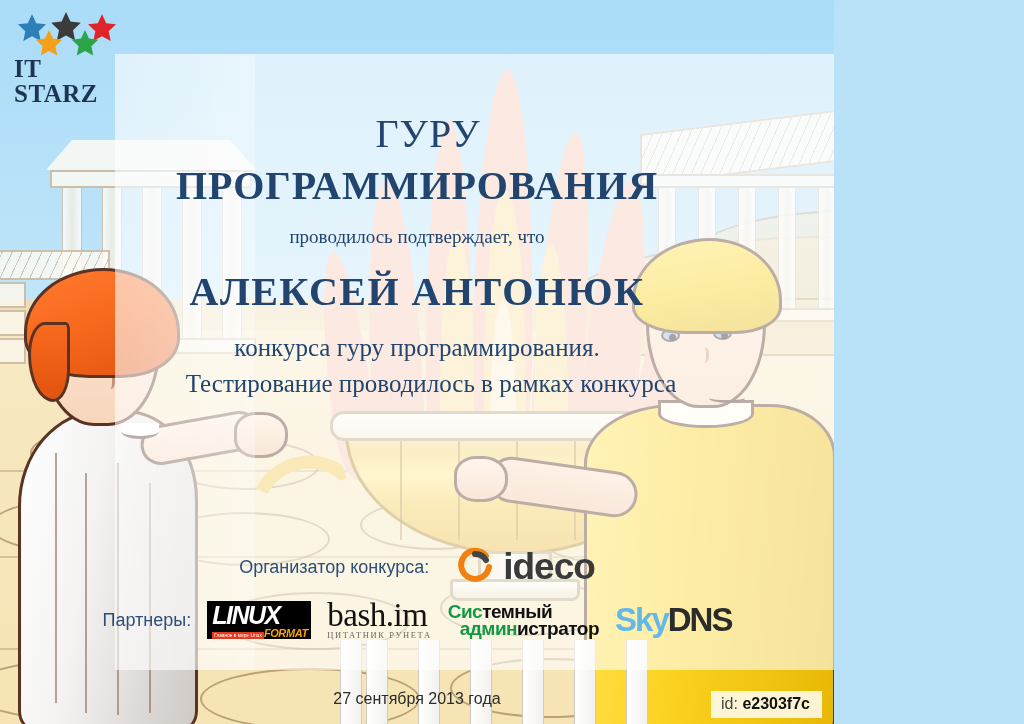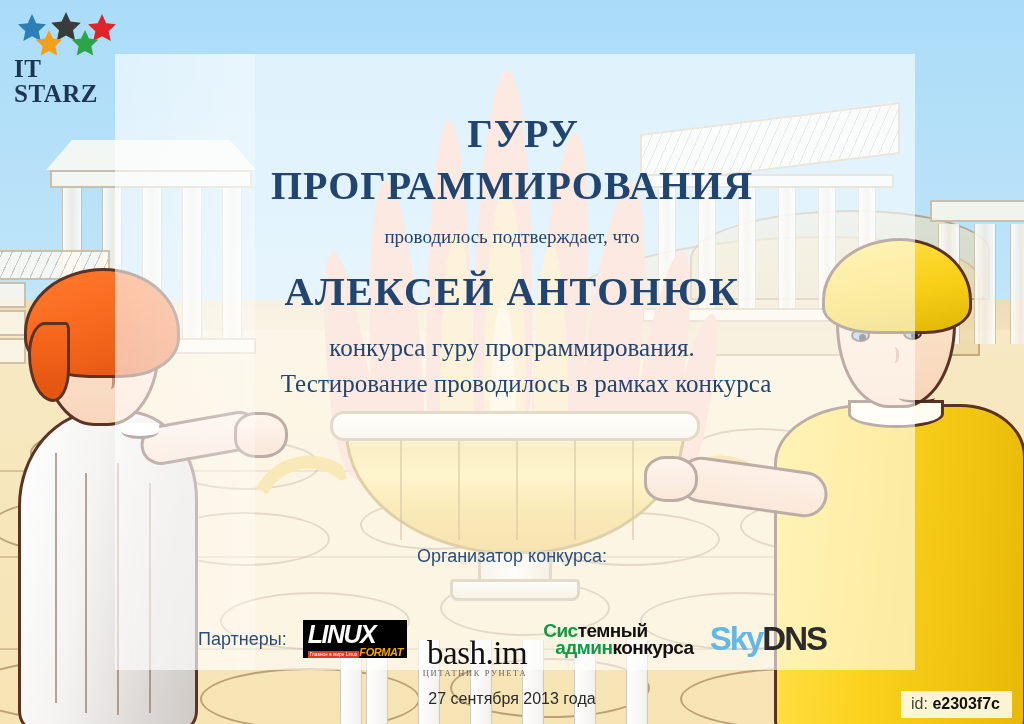--- a/index.html
+++ b/index.html
@@ -4,21 +4,21 @@
 <style>
   * { box-sizing: border-box; margin: 0; padding: 0; }
   body {
     width: 1024px; height: 724px;
     font-family: "Liberation Sans", sans-serif;
     overflow: hidden;
     background: #b9e1f8;
   }
   #cert {
     position: relative;
-    width: 1024px; height: 724px;
+    width: 834px; height: 724px;
     overflow: hidden;
     background: linear-gradient(#aadcf8 0%, #bee4f9 38%, #cfecfb 55%, #d8effc 62%, #d8effc 100%);
   }
 
   
   .scene { position: absolute; inset: 0; }
 
   
   .ground {
     position: absolute; left: 0; right: 0; top: 330px; bottom: 0;
@@ -245,21 +245,21 @@
     color: #1d3552; margin-top: 2px; line-height: 1;
   }
 
   
   .content { position: absolute; inset: 0; z-index: 30; }
   .txt {
     position: absolute; left: 0; right: 0; text-align: center;
     font-family: "Liberation Serif", serif;
     color: #21456f;
   }
-  .title1 { top: 110px; font-size: 40px; font-weight: bold; letter-spacing: 1px; padding-left: 22px; }
+  .title1 { top: 110px; font-size: 40px; font-weight: normal; letter-spacing: 1px; padding-left: 22px; }
   .title2 { top: 162px; font-size: 40px; font-weight: bold; letter-spacing: 1px; }
   .sub1   { top: 226px; font-size: 19px; }
   .name   { top: 268px; font-size: 40px; font-weight: bold; letter-spacing: 1.5px; }
   .body1  { top: 334px; font-size: 25px; }
   .body2  { top: 370px; font-size: 25px; margin-left: 28px; }
   .body3  { top: 406px; font-size: 25px; }
   .date   { top: 690px; font-size: 16px; color: #2a2a2a; font-family: "Liberation Sans", sans-serif; }
 
   
   .row-org {
@@ -298,21 +298,21 @@
     background: #e03a1f; color: #fff; font-size: 4.6px;
     padding: 1px 2px; letter-spacing: .1px; white-space: nowrap;
     font-family: "Liberation Sans", sans-serif;
   }
   .lf-format {
     color: #f7a400; font-weight: bold; font-size: 11px; font-style: italic;
     letter-spacing: -.4px; font-family: "Liberation Sans", sans-serif;
   }
 
   
-  .bash { text-align: right; margin-top: 38px; }
+  .bash { text-align: left; }
   .bash-main {
     font-family: "Liberation Serif", serif; font-size: 33px;
     color: #111; line-height: 30px; letter-spacing: -.5px;
   }
   .bash-sub {
     font-family: "Liberation Serif", serif; font-size: 8.5px;
     color: #6c6862; letter-spacing: 1.6px;
   }
 
   
@@ -544,20 +544,27 @@
   <div class="content">
     <div class="txt title1">ГУРУ</div>
     <div class="txt title2">ПРОГРАММИРОВАНИЯ</div>
     <div class="txt sub1">проводилось подтверждает, что</div>
     <div class="txt name">АЛЕКСЕЙ АНТОНЮК</div>
     <div class="txt body1">конкурса гуру программирования.</div>
     <div class="txt body2">Тестирование проводилось в рамках конкурса</div>
 
     <div class="row-org">
       <span class="lbl">Организатор конкурса:</span>
+      <span class="ideco">
+        <svg width="40" height="40" viewBox="0 0 40 40">
+          <path d="M31,9 A14,14 0 1 0 34,20" fill="none" stroke="#f08010" stroke-width="6" stroke-linecap="round"></path>
+          <path d="M20,7 A13,13 0 0 1 31,13" fill="none" stroke="#444444" stroke-width="6" stroke-linecap="round"></path>
+        </svg>
+        <span class="ideco-text">ideco</span>
+      </span>
     </div>
 
     <div class="row-part">
       <span class="lbl">Партнеры:</span>
 
       <span class="lf">
         <span class="lf-box">
           <span class="lf-linux">LINUX</span>
           <span class="lf-row2">
             <span class="lf-tag">Главное в мире Linux</span>
@@ -569,21 +576,21 @@
       <span class="bash">
         <span class="bash-main" style="display:block">bash.im</span>
         <span class="bash-sub" style="display:block">ЦИТАТНИК РУНЕТА</span>
       </span>
 
       <span class="sa">
         <span class="sa-l1" style="display:block">
           <span class="grn">Сис</span><span class="blk">темный</span>
         </span>
         <span class="sa-l2" style="display:block">
-          <span class="grn">админ</span><span class="blk">конкурса</span>
+          <span class="grn">админ</span><span class="blk">истратор</span>
         </span>
       </span>
 
       <span class="sky">
         <span class="s1">Sky</span><span class="s2">DNS</span>
       </span>
     </div>
 
     <div class="txt date">27 сентября 2013 года</div>
   </div>

